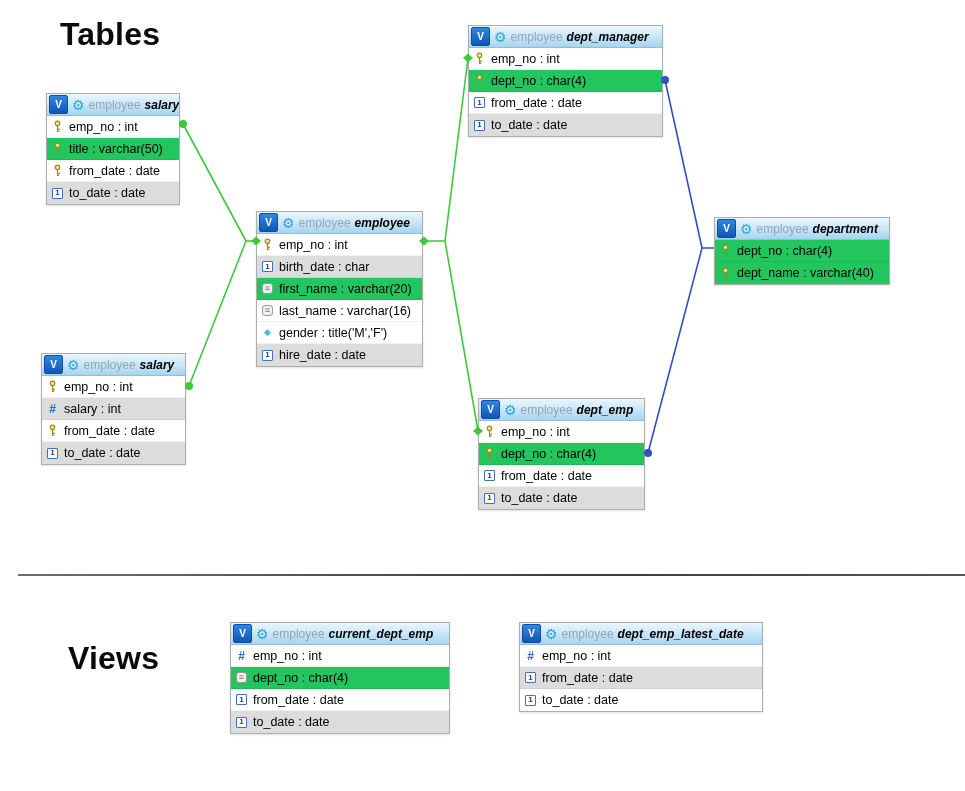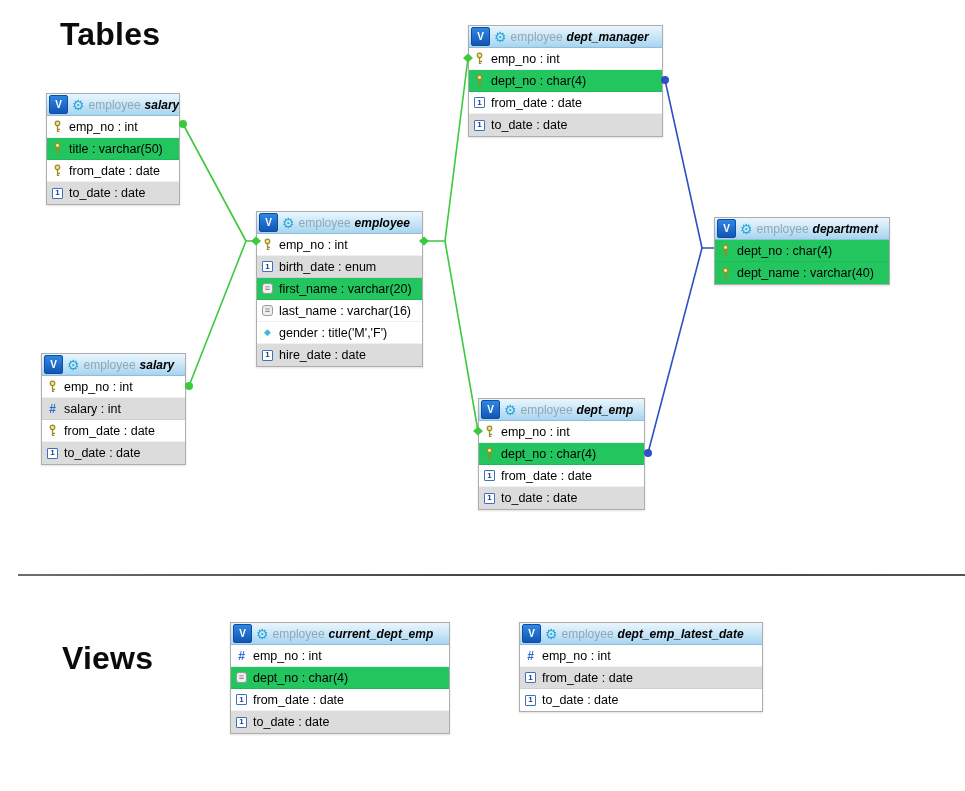--- a/index.html
+++ b/index.html
@@ -6,21 +6,21 @@
   .canvas{
     position:relative;width:965px;height:791px;background:#ffffff;overflow:hidden;
     font-family:"Liberation Sans","DejaVu Sans",sans-serif;
     margin-left:8px;
   }
   .heading{
     position:absolute;margin:0;font-size:32px;font-weight:700;color:#0b0b0b;
     letter-spacing:0.2px;
   }
   .tables-heading{left:52px;top:16px;}
-  .views-heading{left:54px;top:640px;}
+  .views-heading{left:60px;top:640px;}
   .divider{
     position:absolute;left:10px;top:574px;width:947px;height:2px;
     background:linear-gradient(90deg,#6e6e6e,#3c3c3c 60%,#555);
   }
   #relations{
     position:absolute;left:0;top:0;width:965px;height:791px;
     pointer-events:none;z-index:3;
   }
   .entity{
     position:absolute;z-index:2;background:#fff;
@@ -148,21 +148,21 @@
                 <circle cx="5.5" cy="3.4" r="2.3" fill="#f5e68c" stroke="#9d8a26" stroke-width="1.2"></circle>
                 <path d="M5.5 5.7 V12 M5.5 9.3 H8 M5.5 11.3 H7.3" stroke="#9d8a26" stroke-width="1.2" fill="none"></path>
               </svg>
             </span>
             <span class="col-label">emp_no : int</span>
           </div>
           <div class="row bg-gray">
             <span class="ico">
               <span class="ico-date ico">1</span>
             </span>
-            <span class="col-label">birth_date : enum</span>
+            <span class="col-label">birth_date : char</span>
           </div>
           <div class="row bg-pink">
             <span class="ico">
               <span class="ico-txt ico">≡</span>
             </span>
             <span class="col-label">first_name : varchar(20)</span>
           </div>
           <div class="row bg-white">
             <span class="ico">
               <span class="ico-txt ico">≡</span>

